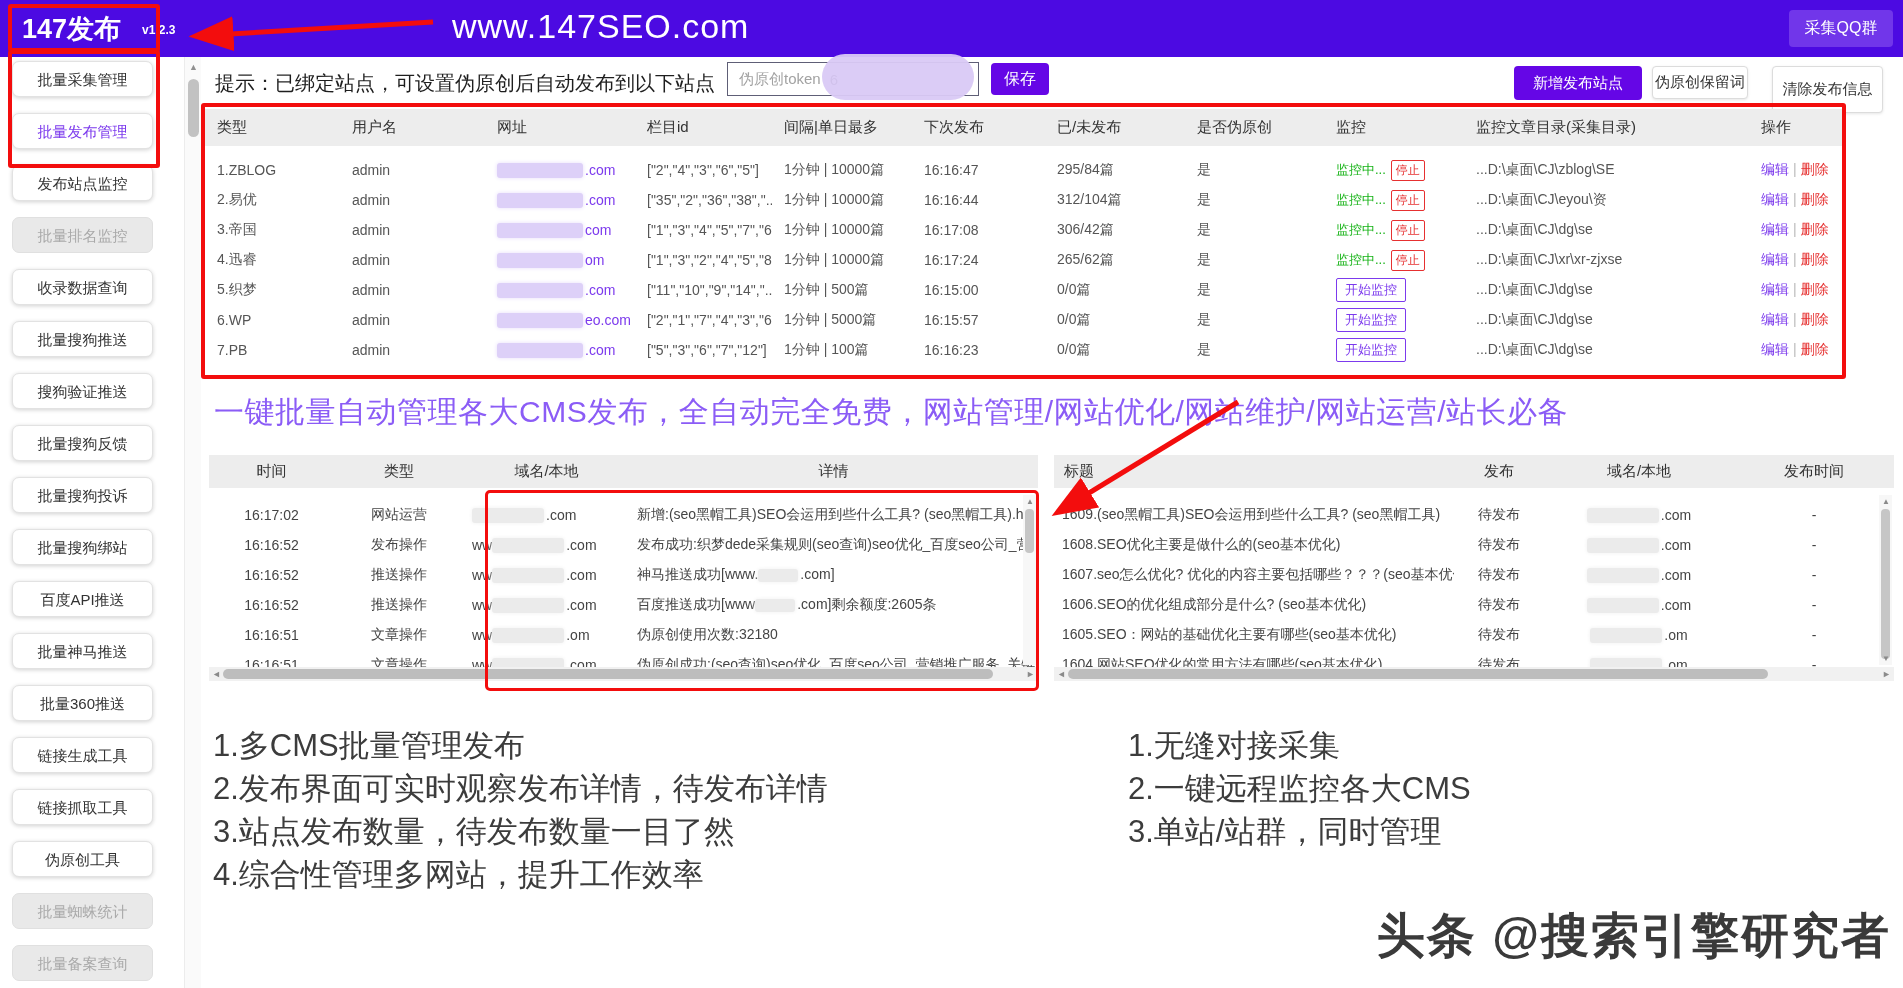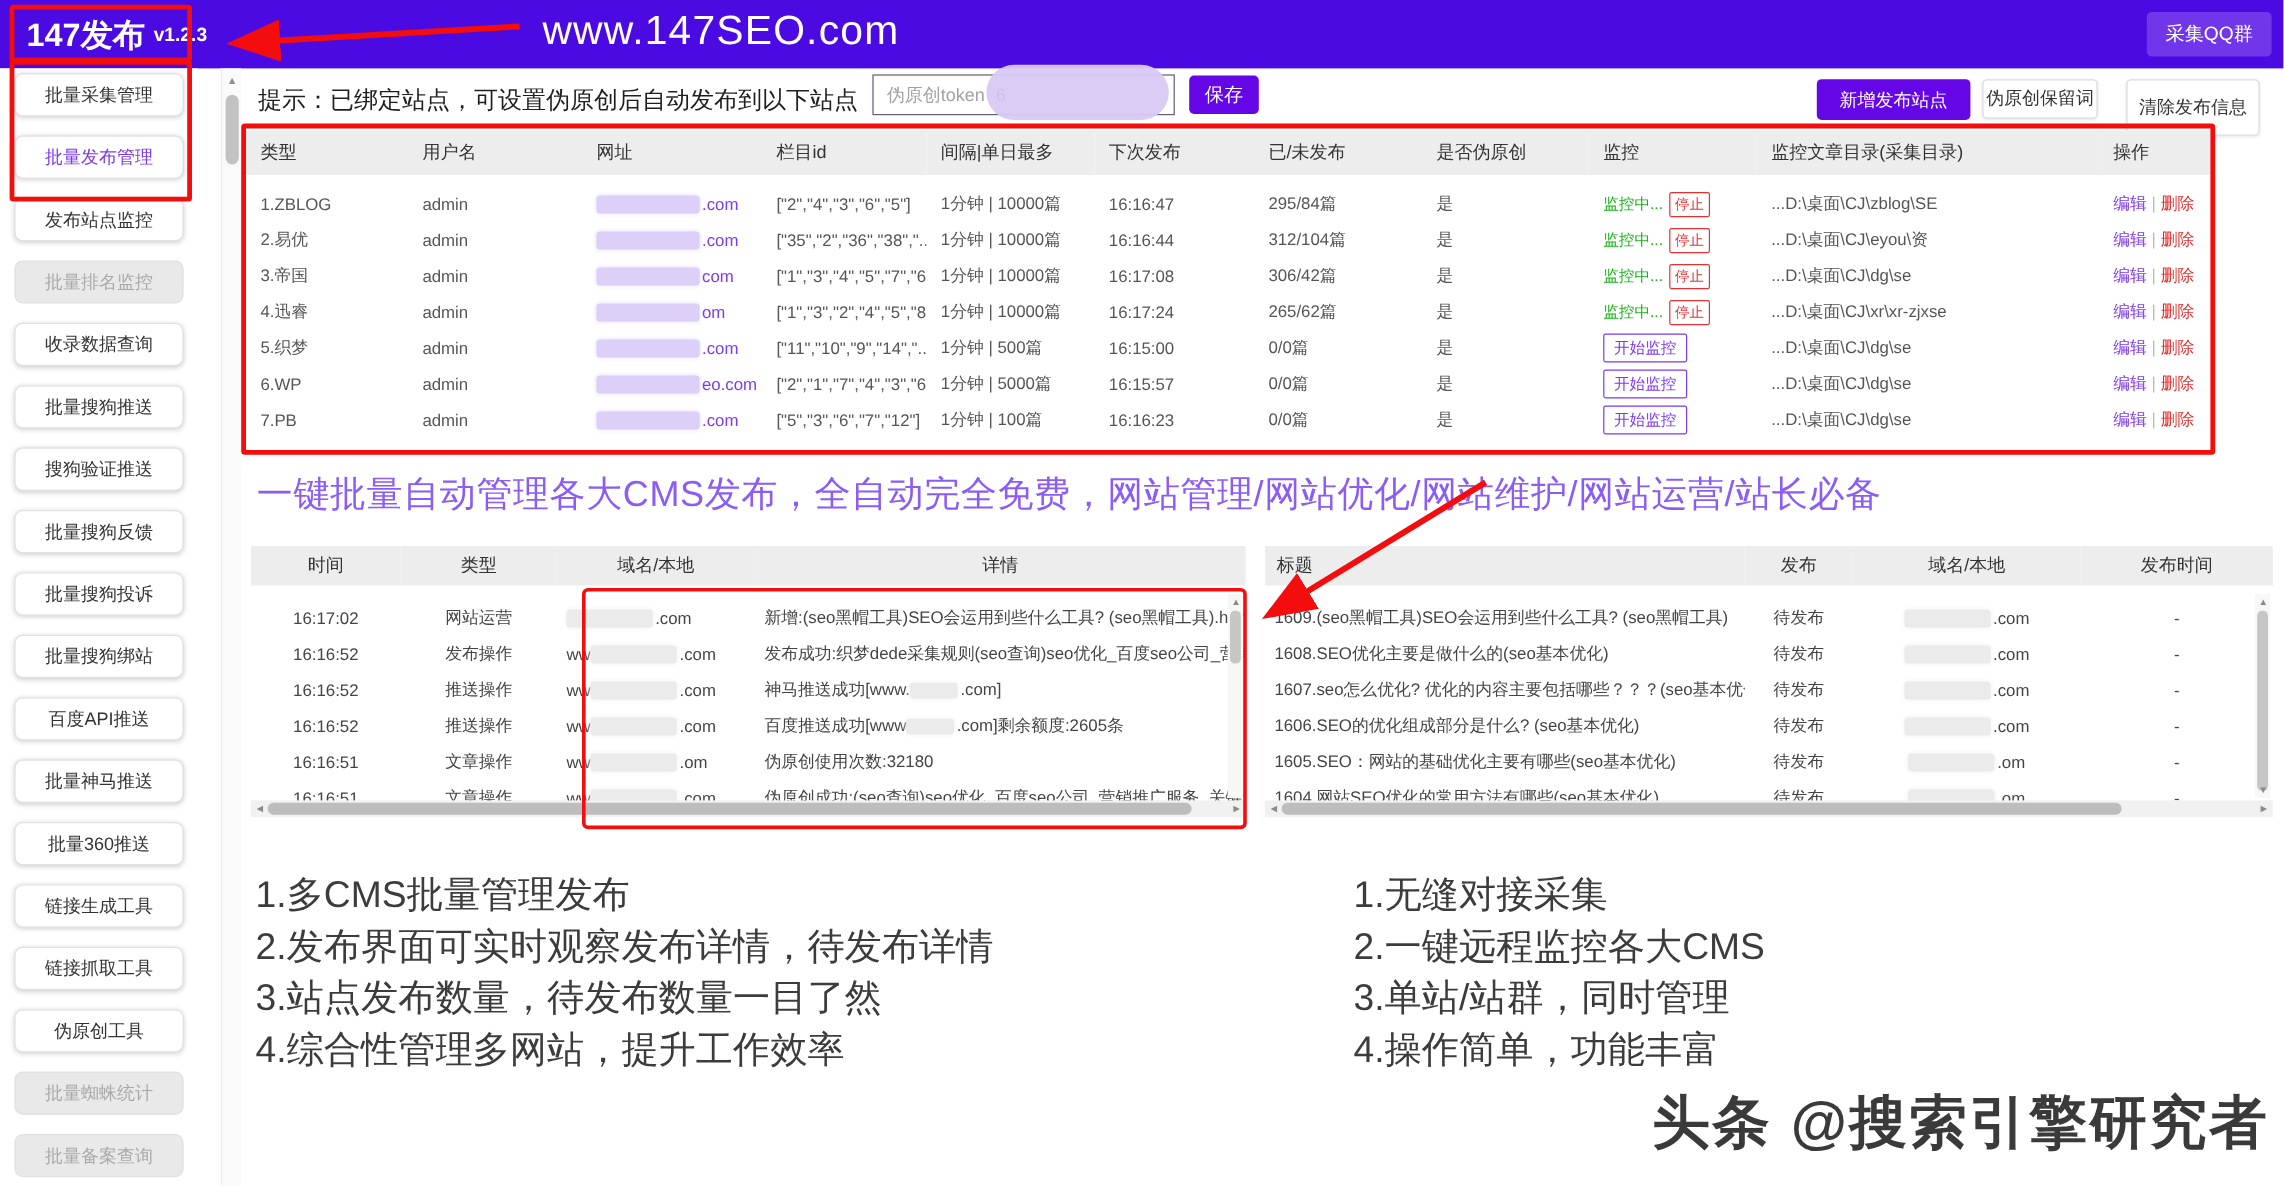--- a/index.html
+++ b/index.html
@@ -3,21 +3,21 @@
 <meta charset="utf-8">
 <style>
   *{box-sizing:border-box;margin:0;padding:0;font-family:"Liberation Sans","DejaVu Sans",sans-serif}
   html,body{width:1903px;height:988px;overflow:hidden;background:#fff}
   body{position:relative}
   button{cursor:pointer}
 
   
   .topbar{position:absolute;left:0;top:0;width:1903px;height:57px;background:var(--accent,#4c0ae2);color:#fff}
   .logo{position:absolute;left:22px;top:11px;font-size:27px;font-weight:bold;white-space:nowrap}
-  .version{font-size:16px;margin-left:7px;font-weight:bold;vertical-align:4px}
+  .version{font-size:12px;margin-left:21px;font-weight:bold;vertical-align:4px}
   .site-title{position:absolute;left:452px;top:7px;font-size:34px;letter-spacing:1px}
   .qq-btn{position:absolute;left:1789px;top:10px;width:104px;height:37px;background:#7136ea;color:#fff;border:none;border-radius:4px;font-size:16px}
 
   
   .sidebar{position:absolute;left:0;top:57px;width:165px;height:931px;background:#fff;padding-top:4px}
   .side-btn{display:block;width:141px;height:36px;margin:0 0 16px 12px;background:#fff;border:1px solid #e2e2e2;border-radius:7px;
     box-shadow:0 1px 4px rgba(0,0,0,.18);font-size:15px;color:#333;text-align:center;line-height:33px}
   .side-btn.active{color:var(--link,#7c3aed)}
   .side-btn.disabled{background:#e9e9e9;color:#a9a9a9;box-shadow:none;border-color:#e0e0e0;cursor:default}
 
@@ -419,21 +419,20 @@
 <div class="features features-left" id="feat-left">
     <div class="feat-item">1.多CMS批量管理发布</div>
     <div class="feat-item">2.发布界面可实时观察发布详情，待发布详情</div>
     <div class="feat-item">3.站点发布数量，待发布数量一目了然</div>
     <div class="feat-item">4.综合性管理多网站，提升工作效率</div>
   </div>
 <div class="features features-right" id="feat-right">
     <div class="feat-item">1.无缝对接采集</div>
     <div class="feat-item">2.一键远程监控各大CMS</div>
     <div class="feat-item">3.单站/站群，同时管理</div>
-    <div class="feat-item">4.操作简单，功能丰富</div>
   </div>
 
 <div class="watermark">头条 @搜索引擎研究者</div>
 
 <div class="ann" id="ann-logo"></div>
 <div class="ann" id="ann-side"></div>
 <div class="ann" id="ann-table"></div>
 <div class="ann" id="ann-log"></div>
 <svg id="ann-arrows">
   <defs>

